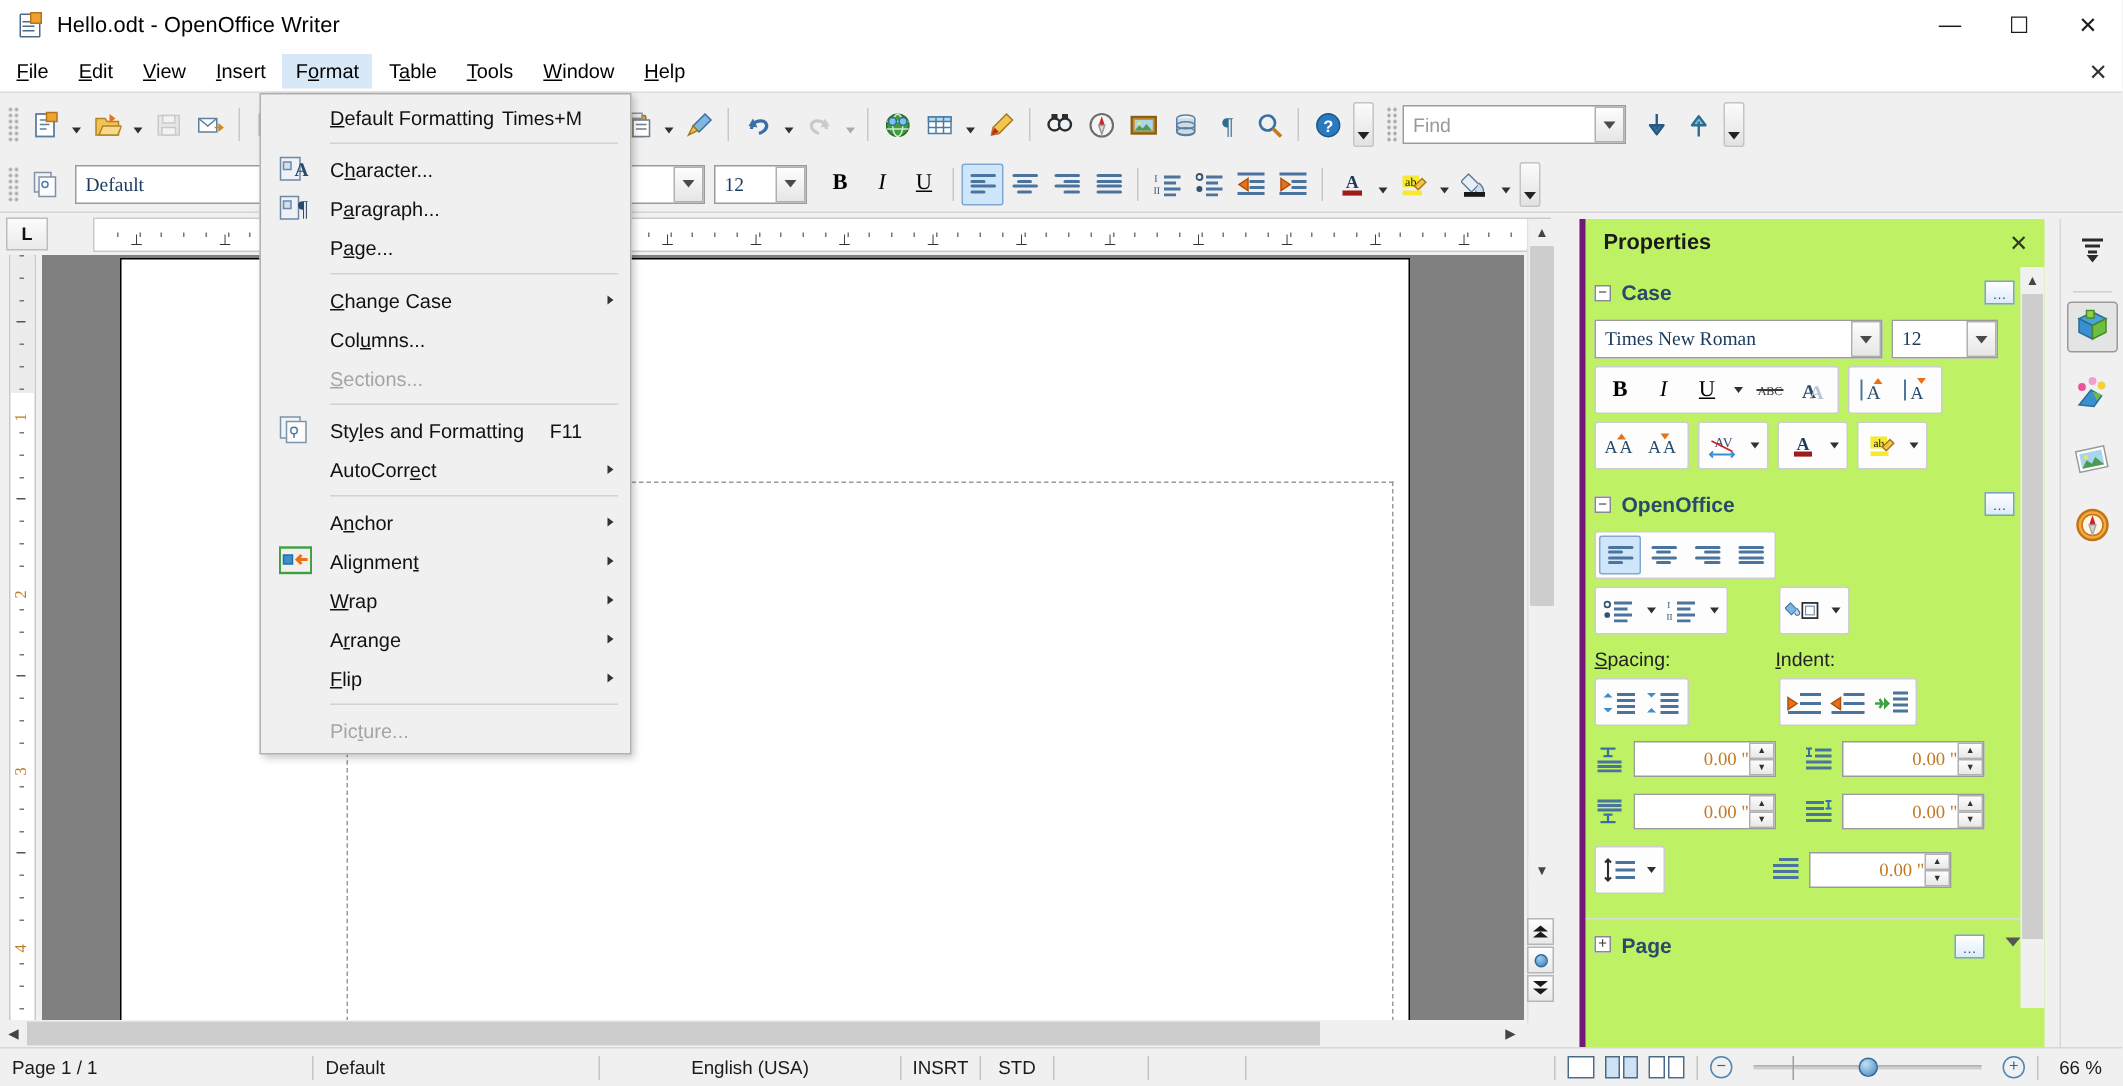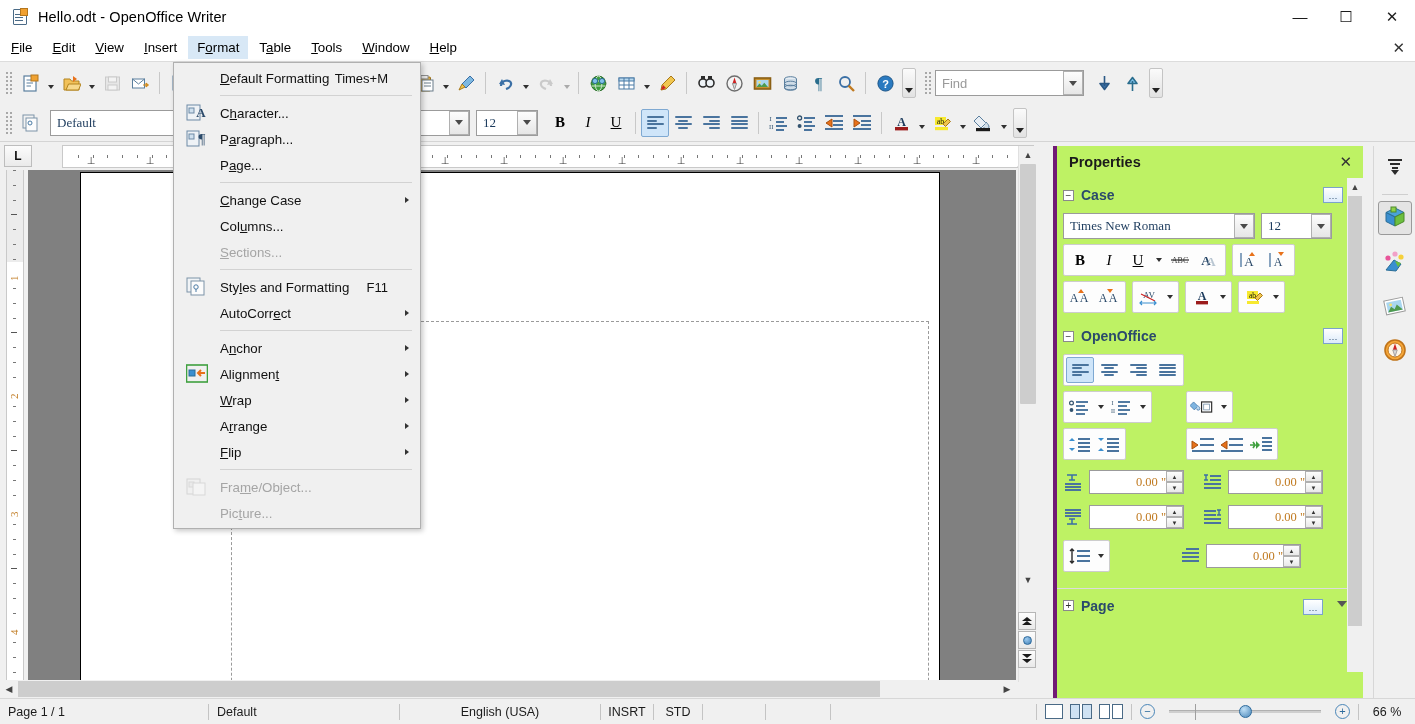--- a/index.html
+++ b/index.html
@@ -966,20 +966,24 @@
               <path d="M5 2l6 6-5 5-6-6z" fill="#7fb4e0" stroke="#3a6fa5"></path>
               <path d="M11 7c1.6 1.8 2.6 3 2.6 4.2a2.2 2.2 0 11-4.4 0" fill="#bcd8ef" stroke="#3a6fa5"></path>
               <rect x="16" y="2" width="14" height="14" fill="#fff" stroke="#2b2b2b" stroke-width="1.6"></rect>
               <rect x="19" y="5" width="8" height="8" fill="#fff" stroke="#6a86a0"></rect>
             </svg>
         </div>
         <div class="mini-arrow"></div>
       </div>
     </div>
 
+    <div class="row" style="gap:70px; margin-top:9px">
+      <span class="lbl"><u>S</u>pacing:</span>
+      <span class="lbl"><u>I</u>ndent:</span>
+    </div>
 
     <div class="row">
       <div class="grp">
         <div class="sbtn2">
           <svg width="24" height="17" viewBox="0 0 24 17">
               <path d="M4 2l3 3H1z" fill="#3a8fd0"></path>
               <path d="M4 15l3-3H1z" fill="#3a8fd0"></path>
               <line x1="10" y1="3" x2="22" y2="3" stroke="#4a749e" stroke-width="2"></line>
               <line x1="10" y1="7" x2="22" y2="7" stroke="#4a749e" stroke-width="2"></line>
               <line x1="10" y1="11" x2="22" y2="11" stroke="#4a749e" stroke-width="2"></line>
@@ -1307,27 +1311,17 @@
       <div class="dd-item">
         <span>A<u>r</u>range</span>
         <span class="sub"></span>
       </div>
       <div class="dd-item">
         <span><u>F</u>lip</span>
         <span class="sub"></span>
       </div>
       <div class="dd-sep"></div>
       <div class="dd-item dis">
-        <span class="dd-ico" style="opacity: 0.42;">
-          <svg width="22" height="20" viewBox="0 0 22 20">
-            <rect x="1" y="2" width="13" height="15" fill="#f2f2f2" stroke="#b0b0b0"></rect>
-            <rect x="3" y="5" width="5" height="5" fill="#e4e4e4" stroke="#b8b8b8"></rect>
-            <rect x="7" y="6" width="12" height="12" fill="#fafafa" stroke="#b8b8b8"></rect>
-          </svg>
-        </span>
-        <span>Fra<u>m</u>e/Object...</span>
-      </div>
-      <div class="dd-item dis">
         <span>Pic<u>t</u>ure...</span>
       </div>
     </div>
 
 </div>
 
 </body></html>

